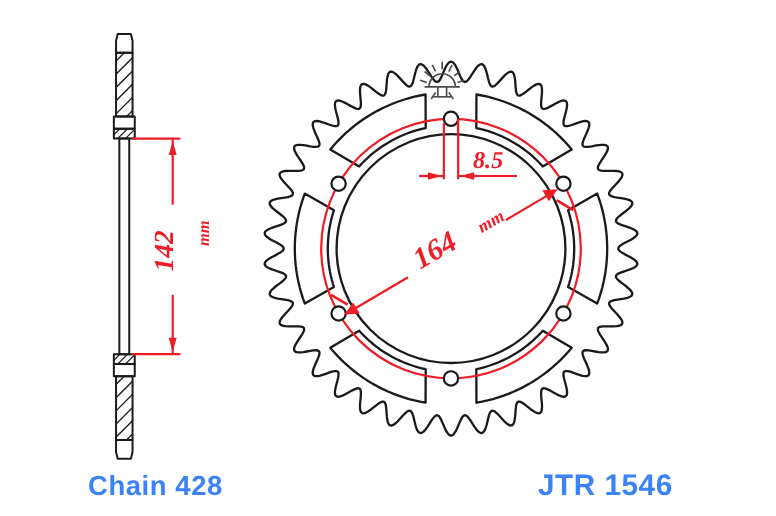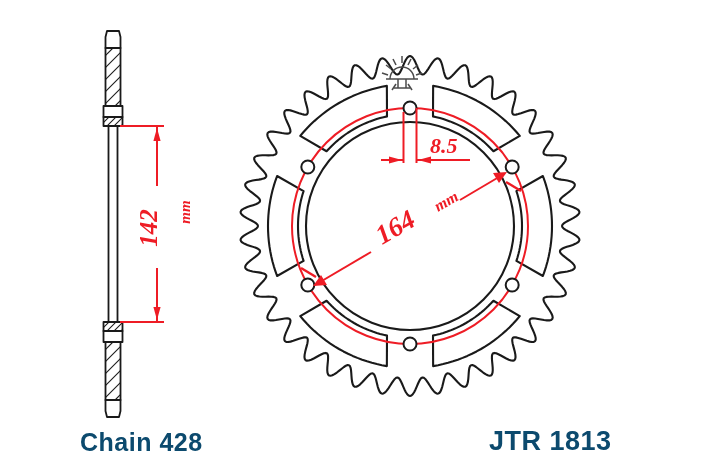--- a/index.html
+++ b/index.html
@@ -17,21 +17,21 @@
   }
   #drawing {
     position: absolute;
     left: 0;
     top: 0;
   }
   .label-text {
     position: absolute;
     font-family: "Liberation Sans", sans-serif;
     font-weight: bold;
-    color: #0c4a6e;
+    color: #3b82f6;
     white-space: nowrap;
     letter-spacing: 0.5px;
   }
   #chain-label {
     left: 80px;
     top: 428px;
     font-size: 25px;
   }
   #part-label {
     left: 489px;
@@ -223,15 +223,15 @@
       </g>
       <g>
         <text x="382" y="245" transform="rotate(-30 382 245)" fill="#ee1c25" font-family="Liberation Serif, serif" font-style="italic" font-weight="bold" font-size="27">164</text>
         <text x="438" y="212" transform="rotate(-30 438 212)" fill="#ee1c25" font-family="Liberation Serif, serif" font-style="italic" font-weight="bold" font-size="16">mm</text>
       </g>
     </g>
   </svg>
 
   <div class="label-text" id="chain-label">Chain 428</div>
 
-  <div class="label-text" id="part-label">JTR 1813</div>
+  <div class="label-text" id="part-label">JTR 1546</div>
 
 </div>
 
 </body></html>

